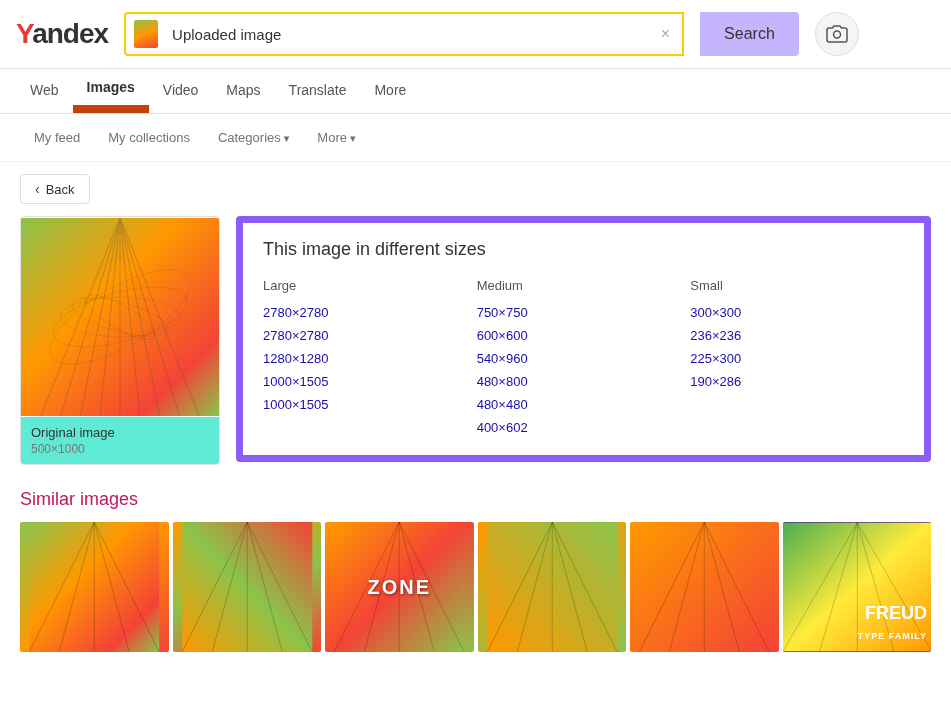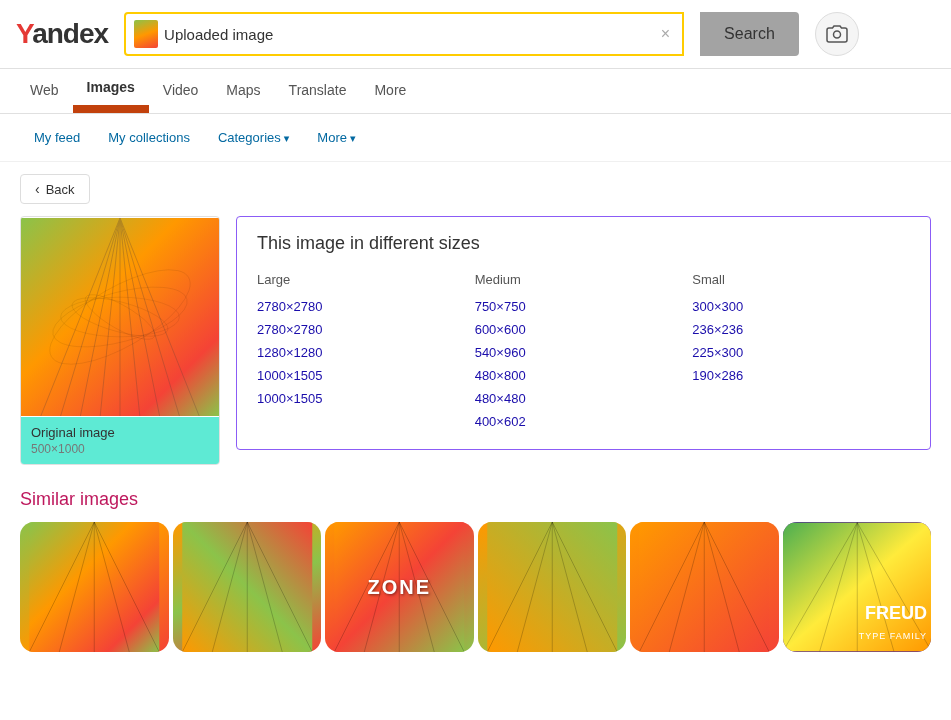--- a/index.html
+++ b/index.html
@@ -2,36 +2,36 @@
 <html><head>
   <meta charset="utf-8">
   <style>
     * { margin: 0; padding: 0; box-sizing: border-box; }
     body { font-family: Arial, sans-serif; background: #fff; font-size: 14px; color: #333; }
 
     
     .header { display: flex; align-items: center; padding: 12px 16px; border-bottom: 1px solid #e0e0e0; gap: 16px; }
     .logo { font-size: 28px; font-weight: bold; color: #e53935; letter-spacing: -1px; cursor: pointer; }
     .logo span { color: #ffcc00; }
-    .search-bar { display: flex; align-items: center; border: 2px solid #ffcc00; border-radius: 4px 0 0 4px; flex: 1; max-width: 560px; height: 44px; background: #fff; padding: 0 8px; gap: 6px; }
+    .search-bar { display: flex; align-items: center; border: 2px solid #ffcc00; border-radius: 4px 0 0 4px; flex: 1; max-width: 560px; height: 44px; background: #fff; padding: 0 8px; gap: 14px; }
     .search-thumb { width: 24px; height: 28px; border-radius: 2px; overflow: hidden; background: linear-gradient(135deg, #4caf50, #ff9800, #f44336); flex-shrink: 0; }
     .search-thumb-inner { width: 100%; height: 100%; background: linear-gradient(160deg, #8bc34a 0%, #ff9800 50%, #f44336 100%); }
     .search-label { flex: 1; color: #333; font-size: 15px; }
     .search-clear { color: #aaa; cursor: pointer; font-size: 16px; padding: 2px 4px; }
-    .search-button { background: #a3a3a3; border: none; height: 44px; padding: 0 24px; font-size: 16px; font-weight: 500; cursor: pointer; border-radius: 0 4px 4px 0; color: #333; white-space: nowrap; }
+    .search-button { background: #c4b5fd; border: none; height: 44px; padding: 0 24px; font-size: 16px; font-weight: 500; cursor: pointer; border-radius: 0 4px 4px 0; color: #333; white-space: nowrap; }
     .camera-button { width: 44px; height: 44px; border: 1px solid #ddd; border-radius: 50%; background: #f5f5f5; display: flex; align-items: center; justify-content: center; cursor: pointer; }
 
     
     .nav-tabs { display: flex; align-items: center; padding: 0 16px; border-bottom: 1px solid #e0e0e0; gap: 0; }
     .nav-tab { padding: 10px 14px; font-size: 14px; color: #555; cursor: pointer; text-decoration: none; border-bottom: 2px solid transparent; }
     .nav-tab.active { color: #333; font-weight: bold; border-bottom: 8px solid #c2410c; }
 
     
     .sub-nav { display: flex; align-items: center; padding: 10px 20px; gap: 0; border-bottom: 1px solid #f0f0f0; }
-    .sub-nav-item { padding: 6px 14px; font-size: 13px; color: #0369a1; cursor: pointer; }
+    .sub-nav-item { padding: 6px 14px; font-size: 13px; color: #737373; cursor: pointer; }
     .sub-nav-item.with-arrow::after { content: ' ▾'; font-size: 11px; }
 
     
     .back-section { padding: 12px 20px; }
     .back-btn { display: inline-flex; align-items: center; gap: 6px; border: 1px solid #ddd; border-radius: 4px; padding: 6px 14px; font-size: 13px; color: #333; cursor: pointer; background: #fff; }
     .back-arrow { font-size: 14px; }
 
     
     .main-content { padding: 0 20px; }
 
@@ -40,40 +40,40 @@
 
     
     .original-image-card { width: 200px; flex-shrink: 0; border: 1px solid #e0e0e0; border-radius: 4px; overflow: hidden; }
     .original-image-thumb { width: 100%; height: 200px; overflow: hidden; }
     .palm-leaf-svg { width: 100%; height: 100%; }
     .original-image-info { padding: 8px 10px; background: #5eead4; }
     .original-image-label { font-size: 13px; color: #333; font-weight: 500; margin-bottom: 2px; }
     .original-image-size { font-size: 12px; color: #777; }
 
     
-    .sizes-card { flex: 1; border: 1px solid #8b5cf6; border-radius: 4px; padding: 16px 20px; }
+    .sizes-card { flex: 1; border: 7px solid #8b5cf6; border-radius: 4px; padding: 16px 20px; }
     .sizes-title { font-size: 18px; color: #333; margin-bottom: 14px; }
     .sizes-grid { display: grid; grid-template-columns: repeat(3, 1fr); gap: 0; }
     .sizes-col-header { font-size: 13px; color: #555; padding: 4px 0 8px 0; font-weight: 500; }
     .size-link { display: block; font-size: 13px; color: #1a0dab; text-decoration: none; padding: 4px 0; cursor: pointer; }
 
     
     .similar-section { margin-top: 8px; }
     .similar-title { font-size: 18px; color: #be185d; margin-bottom: 12px; }
     .similar-images-row { display: flex; gap: 4px; height: 130px; overflow: hidden; }
-    .similar-img { flex: 1; border-radius: 14px; overflow: hidden; background: #ddd; position: relative; }
+    .similar-img { flex: 1; border-radius: 2px; overflow: hidden; background: #ddd; position: relative; }
     .sim-img-1 { background: linear-gradient(135deg, #8bc34a, #ff9800, #f44336); }
     .sim-img-2 { background: linear-gradient(160deg, #ff9800, #8bc34a, #f44336); }
     .sim-img-3 { background: linear-gradient(135deg, #ff9800, #f44336, #8bc34a); position: relative; }
     .sim-img-4 { background: linear-gradient(160deg, #ff9800, #8bc34a); }
     .sim-img-5 { background: linear-gradient(135deg, #ff9800, #f44336); }
     .sim-img-6 { background: linear-gradient(135deg, #4caf50, #ffeb3b, #ff9800); position: relative; }
     .zone-overlay { position: absolute; top: 50%; left: 50%; transform: translate(-50%, -50%); color: white; font-size: 20px; font-weight: bold; text-shadow: 1px 1px 3px rgba(0,0,0,0.5); letter-spacing: 2px; }
     .freud-overlay { position: absolute; bottom: 8px; right: 4px; color: white; font-size: 18px; font-weight: bold; text-align: right; line-height: 1.1; }
-    .freud-sub { font-size: 9px; font-weight: normal; letter-spacing: 1px; }
+    .freud-sub { font-size: 9px; font-weight: bold; letter-spacing: 1px; }
   </style>
 </head>
 <body>
 
 <div class="header">
   <div class="logo">
     <span style="color:#e53935">Y</span><span style="color:#333">andex</span>
   </div>
 
   <div class="search-bar">

